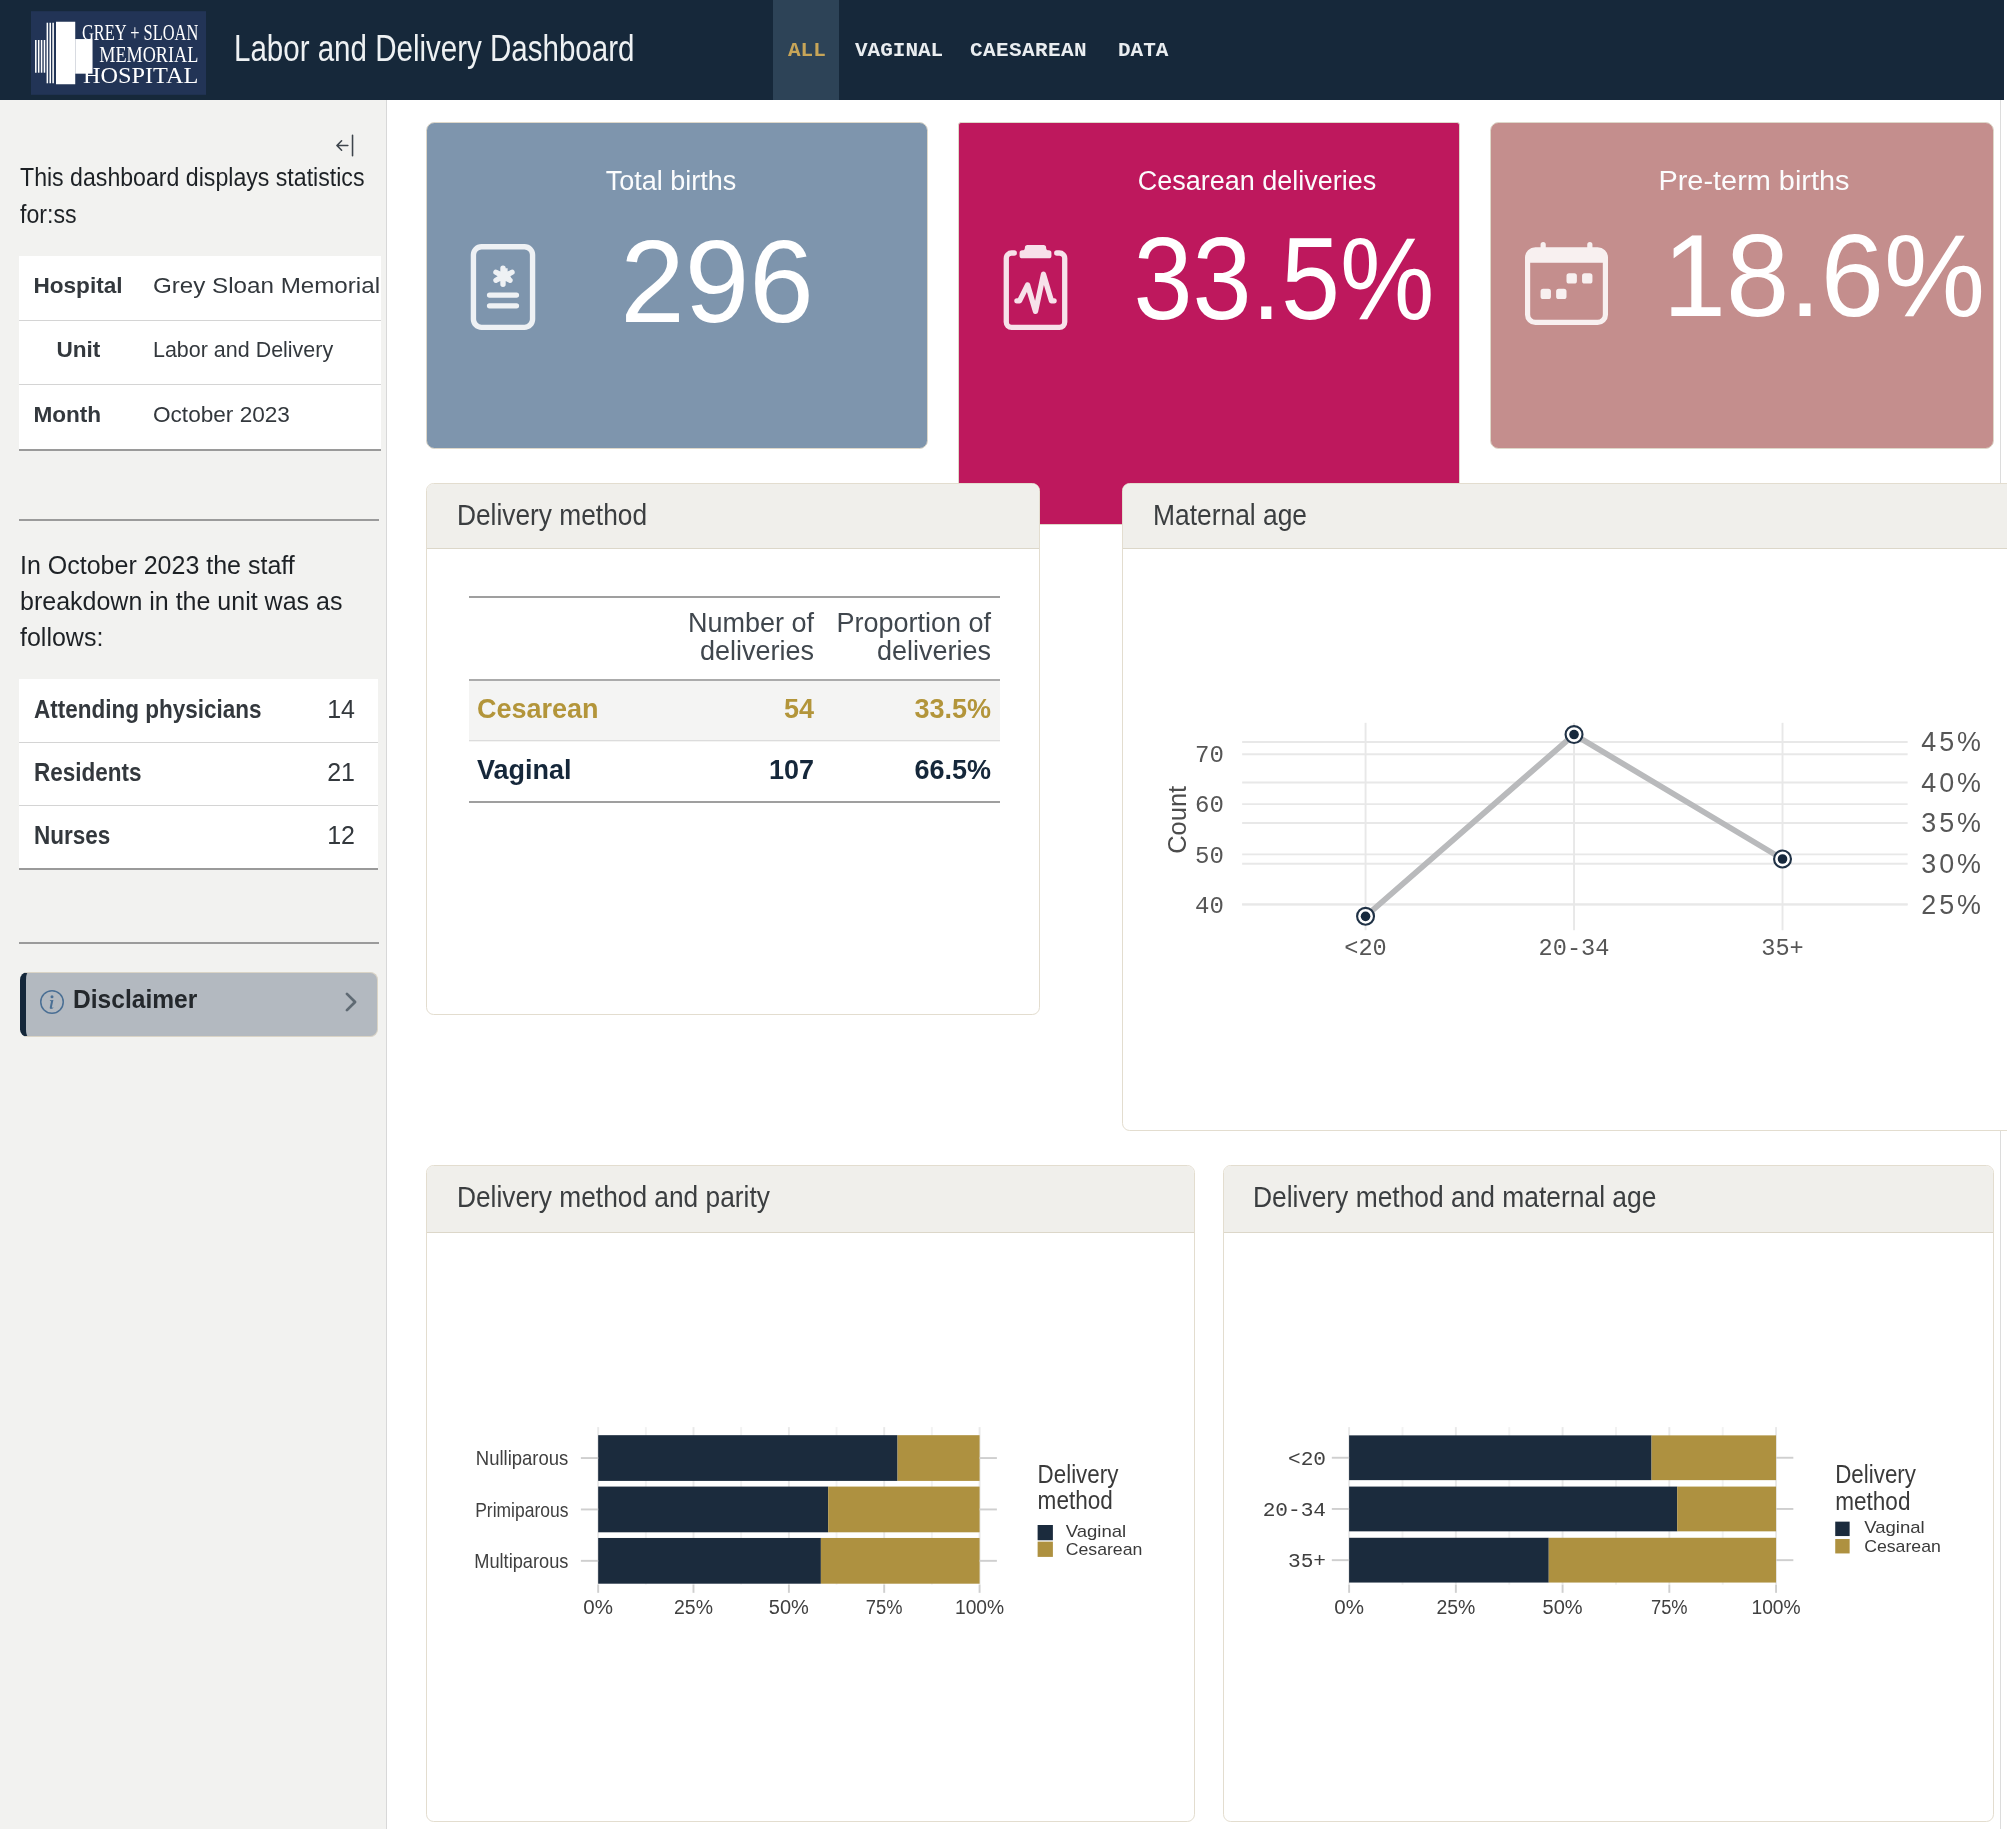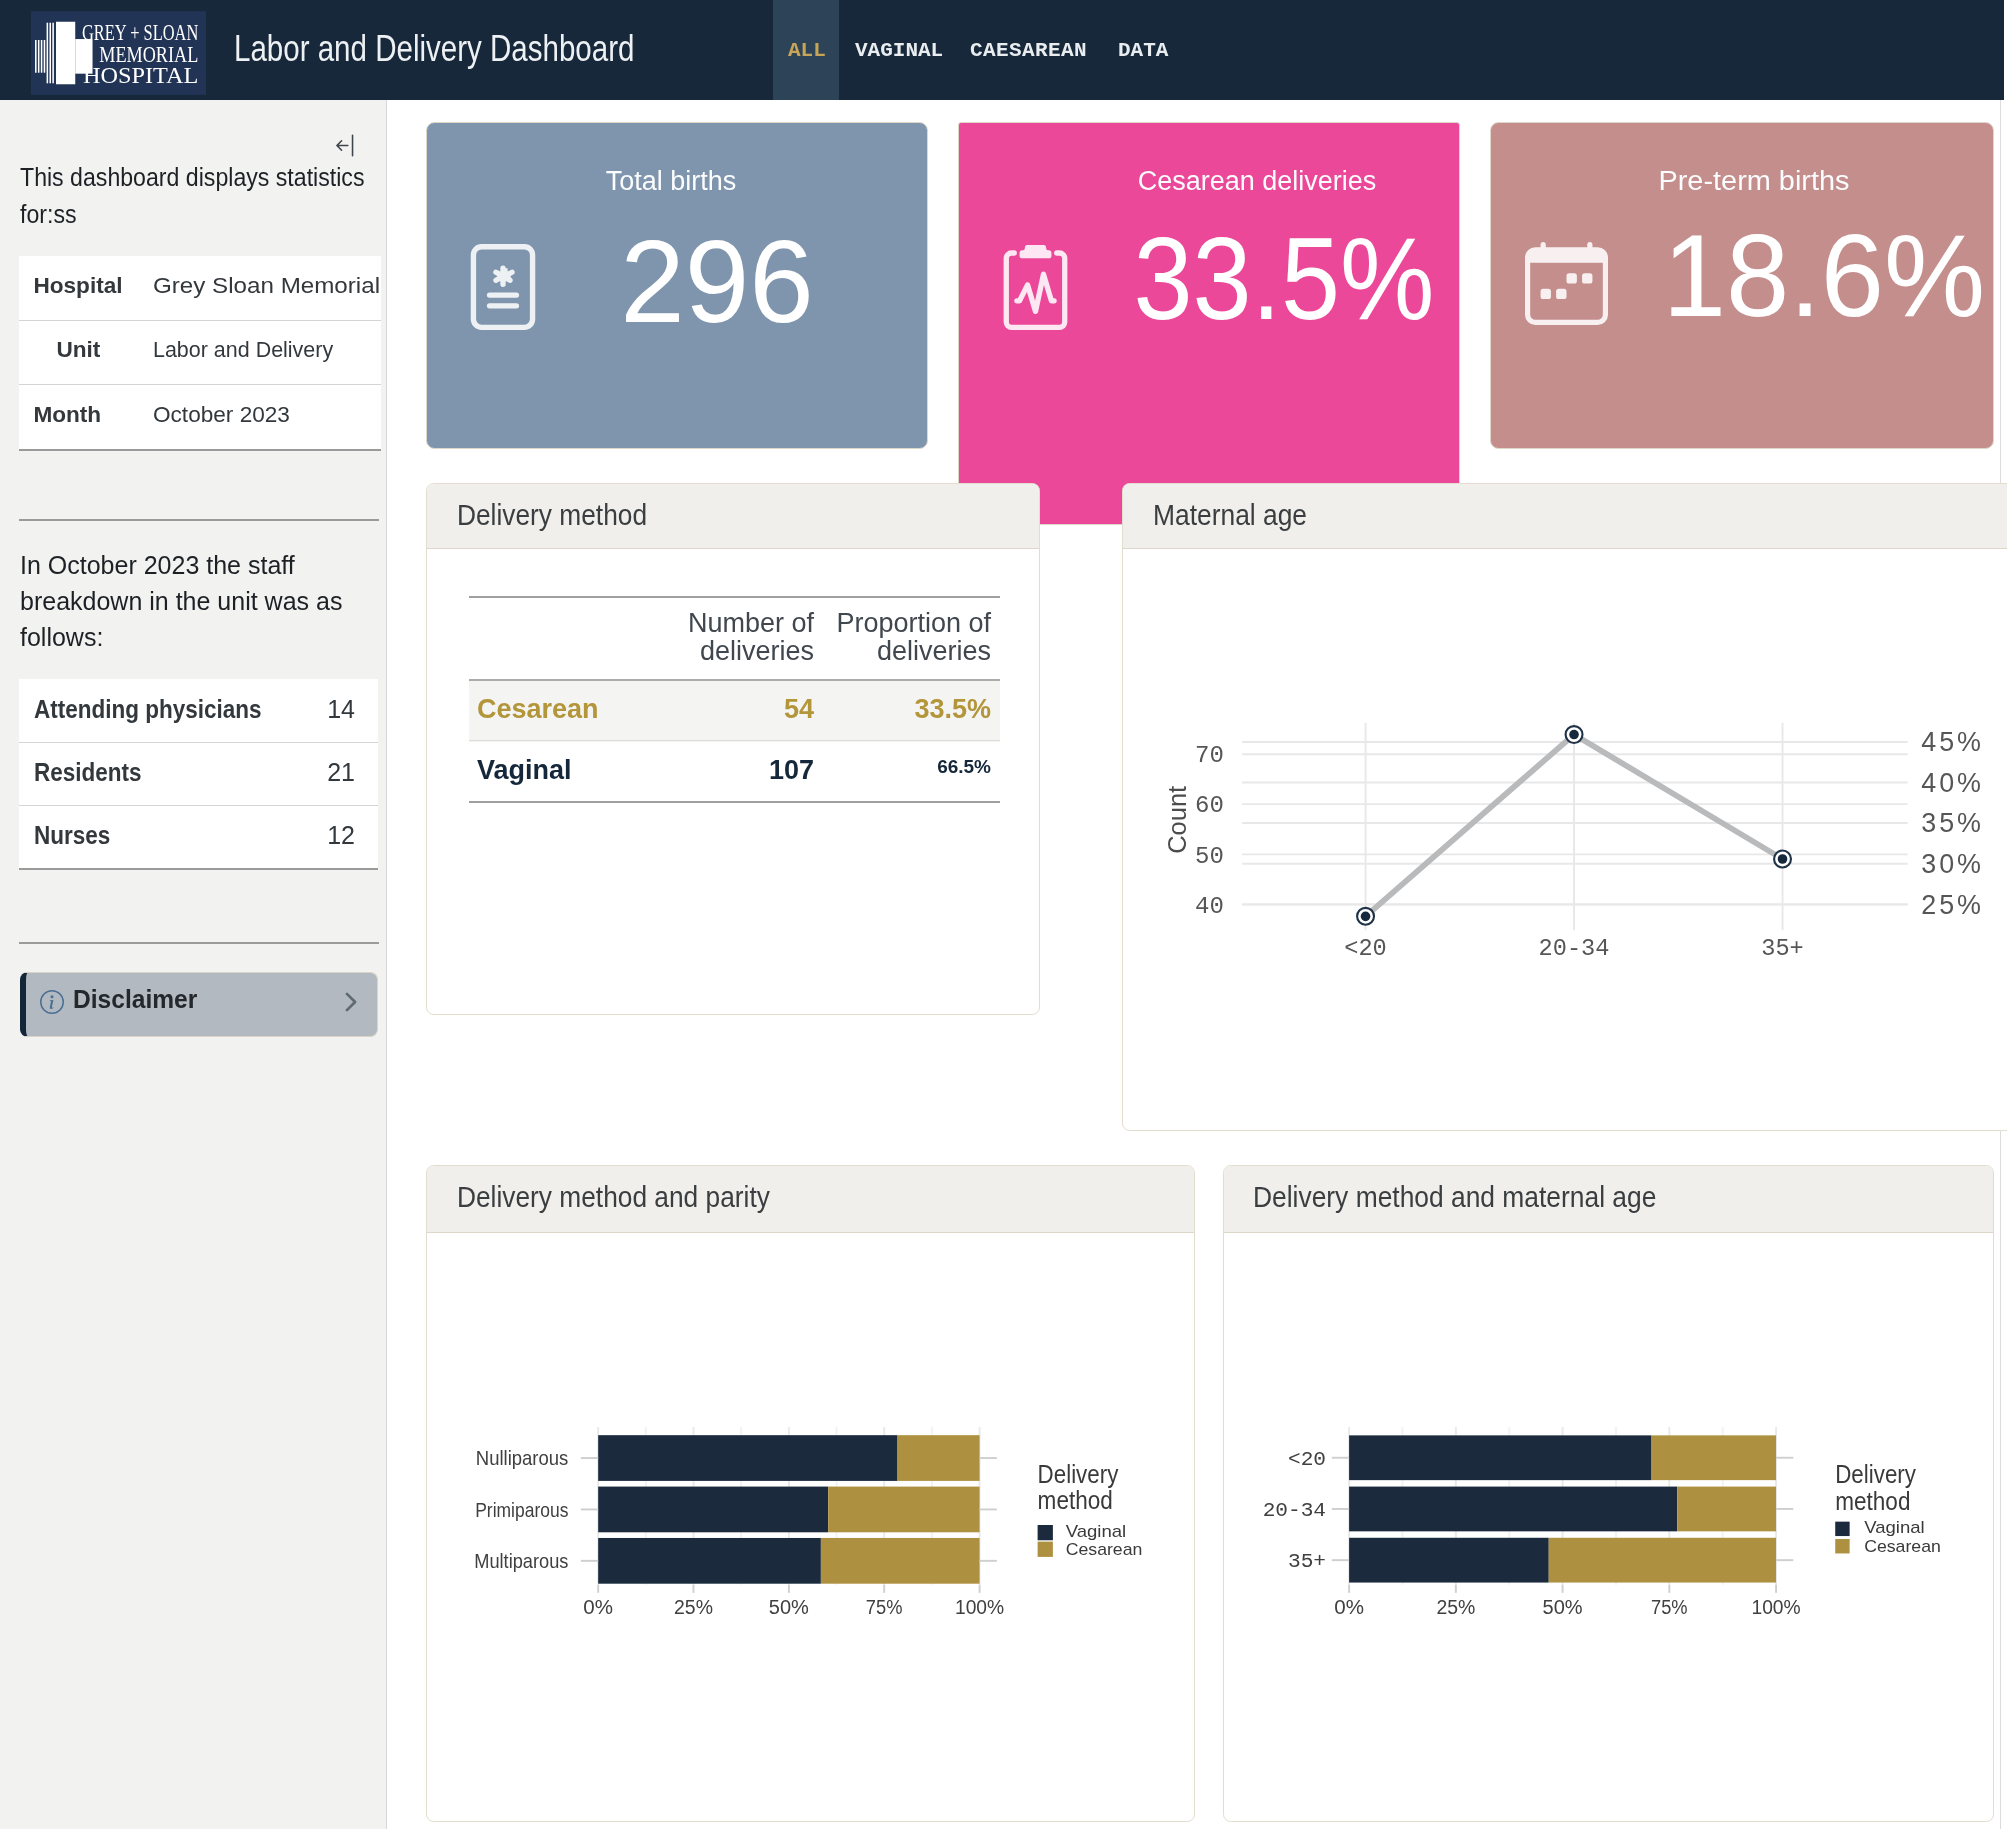--- a/index.html
+++ b/index.html
@@ -88,21 +88,21 @@
 <div class="abs" style="left:2000px; top:100px; width:1px; height:1729px; background:#dcdcdc;"></div>
 
 <div class="abs" style="left:426px; top:122px; width:502px; height:327px; background:#7e95ad; border:1px solid #ded8ca; border-radius:8.6px;">
   <div class="t" style="left:244px; top:45px; font-size:27px; font-weight:500; color:#fbfcfd; transform:translateX(-50%);">Total births</div>
   <svg class="abs" style="left:33px; top:121px;" width="86" height="86" viewBox="0 0 16 16" fill="rgba(255,255,255,0.87)">
     <path d="M8.5 4.5a.5.5 0 0 0-1 0v.634l-.549-.317a.5.5 0 1 0-.5.866l.549.317-.549.317a.5.5 0 1 0 .5.866l.549-.317V7.5a.5.5 0 1 0 1 0v-.634l.549.317a.5.5 0 1 0 .5-.866L9.366 6l.549-.317a.5.5 0 1 0-.5-.866l-.549.317V4.5zM5.5 9a.5.5 0 0 0 0 1h5a.5.5 0 0 0 0-1h-5zm0 2a.5.5 0 0 0 0 1h5a.5.5 0 0 0 0-1h-5z"></path>
     <path d="M2 2a2 2 0 0 1 2-2h8a2 2 0 0 1 2 2v12a2 2 0 0 1-2 2H4a2 2 0 0 1-2-2V2zm10-1H4a1 1 0 0 0-1 1v12a1 1 0 0 0 1 1h8a1 1 0 0 0 1-1V2a1 1 0 0 0-1-1z"></path>
   </svg>
   <div class="t" style="left:290px; top:101px; font-size:116px; color:#fff; transform:translateX(-50%);">296</div>
 </div>
-<div class="abs" style="left:958px; top:122px; width:502px; height:403px; background:#ec4899; border:1px solid #ded8ca; border-radius:3px;">
+<div class="abs" style="left:958px; top:122px; width:502px; height:403px; background:#be185d; border:1px solid #ded8ca; border-radius:3px;">
   <div class="t" style="left:298px; top:45px; font-size:27px; font-weight:500; color:#fbfcfd; transform:translateX(-50%);">Cesarean deliveries</div>
   <svg class="abs" style="left:34px; top:122px;" width="85" height="85" viewBox="0 0 16 16" fill="rgba(255,255,255,0.87)">
     <path d="M9.5 0a.5.5 0 0 1 .5.5.5.5 0 0 0 .5.5.5.5 0 0 1 .5.5V2a.5.5 0 0 1-.5.5h-5A.5.5 0 0 1 5 2v-.5a.5.5 0 0 1 .5-.5.5.5 0 0 0 .5-.5.5.5 0 0 1 .5-.5h3Z"></path>
     <path d="M3 2.5a.5.5 0 0 1 .5-.5H4a.5.5 0 0 0 0-1h-.5A1.5 1.5 0 0 0 2 2.5v12A1.5 1.5 0 0 0 3.5 16h9a1.5 1.5 0 0 0 1.5-1.5v-12A1.5 1.5 0 0 0 12.5 1H12a.5.5 0 0 0 0 1h.5a.5.5 0 0 1 .5.5v12a.5.5 0 0 1-.5.5h-9a.5.5 0 0 1-.5-.5v-12Z"></path>
     <path d="M9.979 5.356a.5.5 0 0 0-.968.04L7.92 10.49l-.94-3.135a.5.5 0 0 0-.926-.08L4.69 10H4.5a.5.5 0 0 0 0 1H5a.5.5 0 0 0 .447-.276l.936-1.873 1.138 3.793a.5.5 0 0 0 .968-.04L9.58 7.51l.94 3.135A.5.5 0 0 0 11 11h.5a.5.5 0 0 0 0-1h-.128L9.979 5.356Z"></path>
   </svg>
   <div class="t" style="left:325px; top:98px; font-size:116px; color:#fff; transform:translateX(-50%) scaleX(0.915);">33.5%</div>
 </div>
 <div class="abs" style="left:1490px; top:122px; width:504px; height:327px; background:#c48e8d; border:1px solid #ded8ca; border-radius:8.6px;">
   <div class="t" style="left:263px; top:45px; font-size:27px; font-weight:500; color:#fbfcfd; transform:translateX(-50%) scaleX(1.07);">Pre-term births</div>
@@ -125,21 +125,21 @@
 
   <div class="t" style="left:387px; top:126px; font-size:27px; color:#40474e; transform:translateX(-100%);">Number of</div>
   <div class="t" style="left:387px; top:154px; font-size:27px; color:#40474e; transform:translateX(-100%);">deliveries</div>
   <div class="t" style="left:564px; top:126px; font-size:27px; color:#40474e; transform:translateX(-100%);">Proportion of</div>
   <div class="t" style="left:564px; top:154px; font-size:27px; color:#40474e; transform:translateX(-100%);">deliveries</div>
   <div class="t" style="left:50px; top:212px; font-size:27px; font-weight:bold; color:#b3953a;">Cesarean</div>
   <div class="t" style="left:387px; top:212px; font-size:27px; font-weight:bold; color:#b3953a; transform:translateX(-100%);">54</div>
   <div class="t" style="left:564px; top:212px; font-size:27px; font-weight:bold; color:#b3953a; transform:translateX(-100%);">33.5%</div>
   <div class="t" style="left:50px; top:273px; font-size:27px; font-weight:bold; color:#15273a;">Vaginal</div>
   <div class="t" style="left:387px; top:273px; font-size:27px; font-weight:bold; color:#15273a; transform:translateX(-100%);">107</div>
-  <div class="t" style="left:564px; top:273px; font-size:19px; font-weight:bold; color:#15273a; transform:translateX(-100%);">66.5%</div>
+  <div class="t" style="left:564px; top:273px; font-size:27px; font-weight:bold; color:#15273a; transform:translateX(-100%);">66.5%</div>
 </div>
 
 <div class="abs" style="left:1122px; top:483px; width:925px; height:648px; border:1px solid #e3ddcf; border-radius:7.7px; background:#fff;">
   <div class="abs" style="left:0; top:0; width:923px; height:65px; background:#f0efeb; border-bottom:1px solid #dcd7c9; border-radius:6.7px 6.7px 0 0;"></div>
   <div class="t" style="left:30px; top:17px; font-size:29px; color:#3b3e40; transform:scaleX(0.91); transform-origin:left top;">Maternal age</div>
   <svg class="abs" style="left:0; top:65px;" width="923" height="581" viewBox="1113 571 961 605">
     <g stroke="#e8e8e8" stroke-width="2">
       <line x1="1237" y1="784.7" x2="1930" y2="784.7"></line>
       <line x1="1237" y1="836.7" x2="1930" y2="836.7"></line>
       <line x1="1237" y1="889" x2="1930" y2="889"></line>

